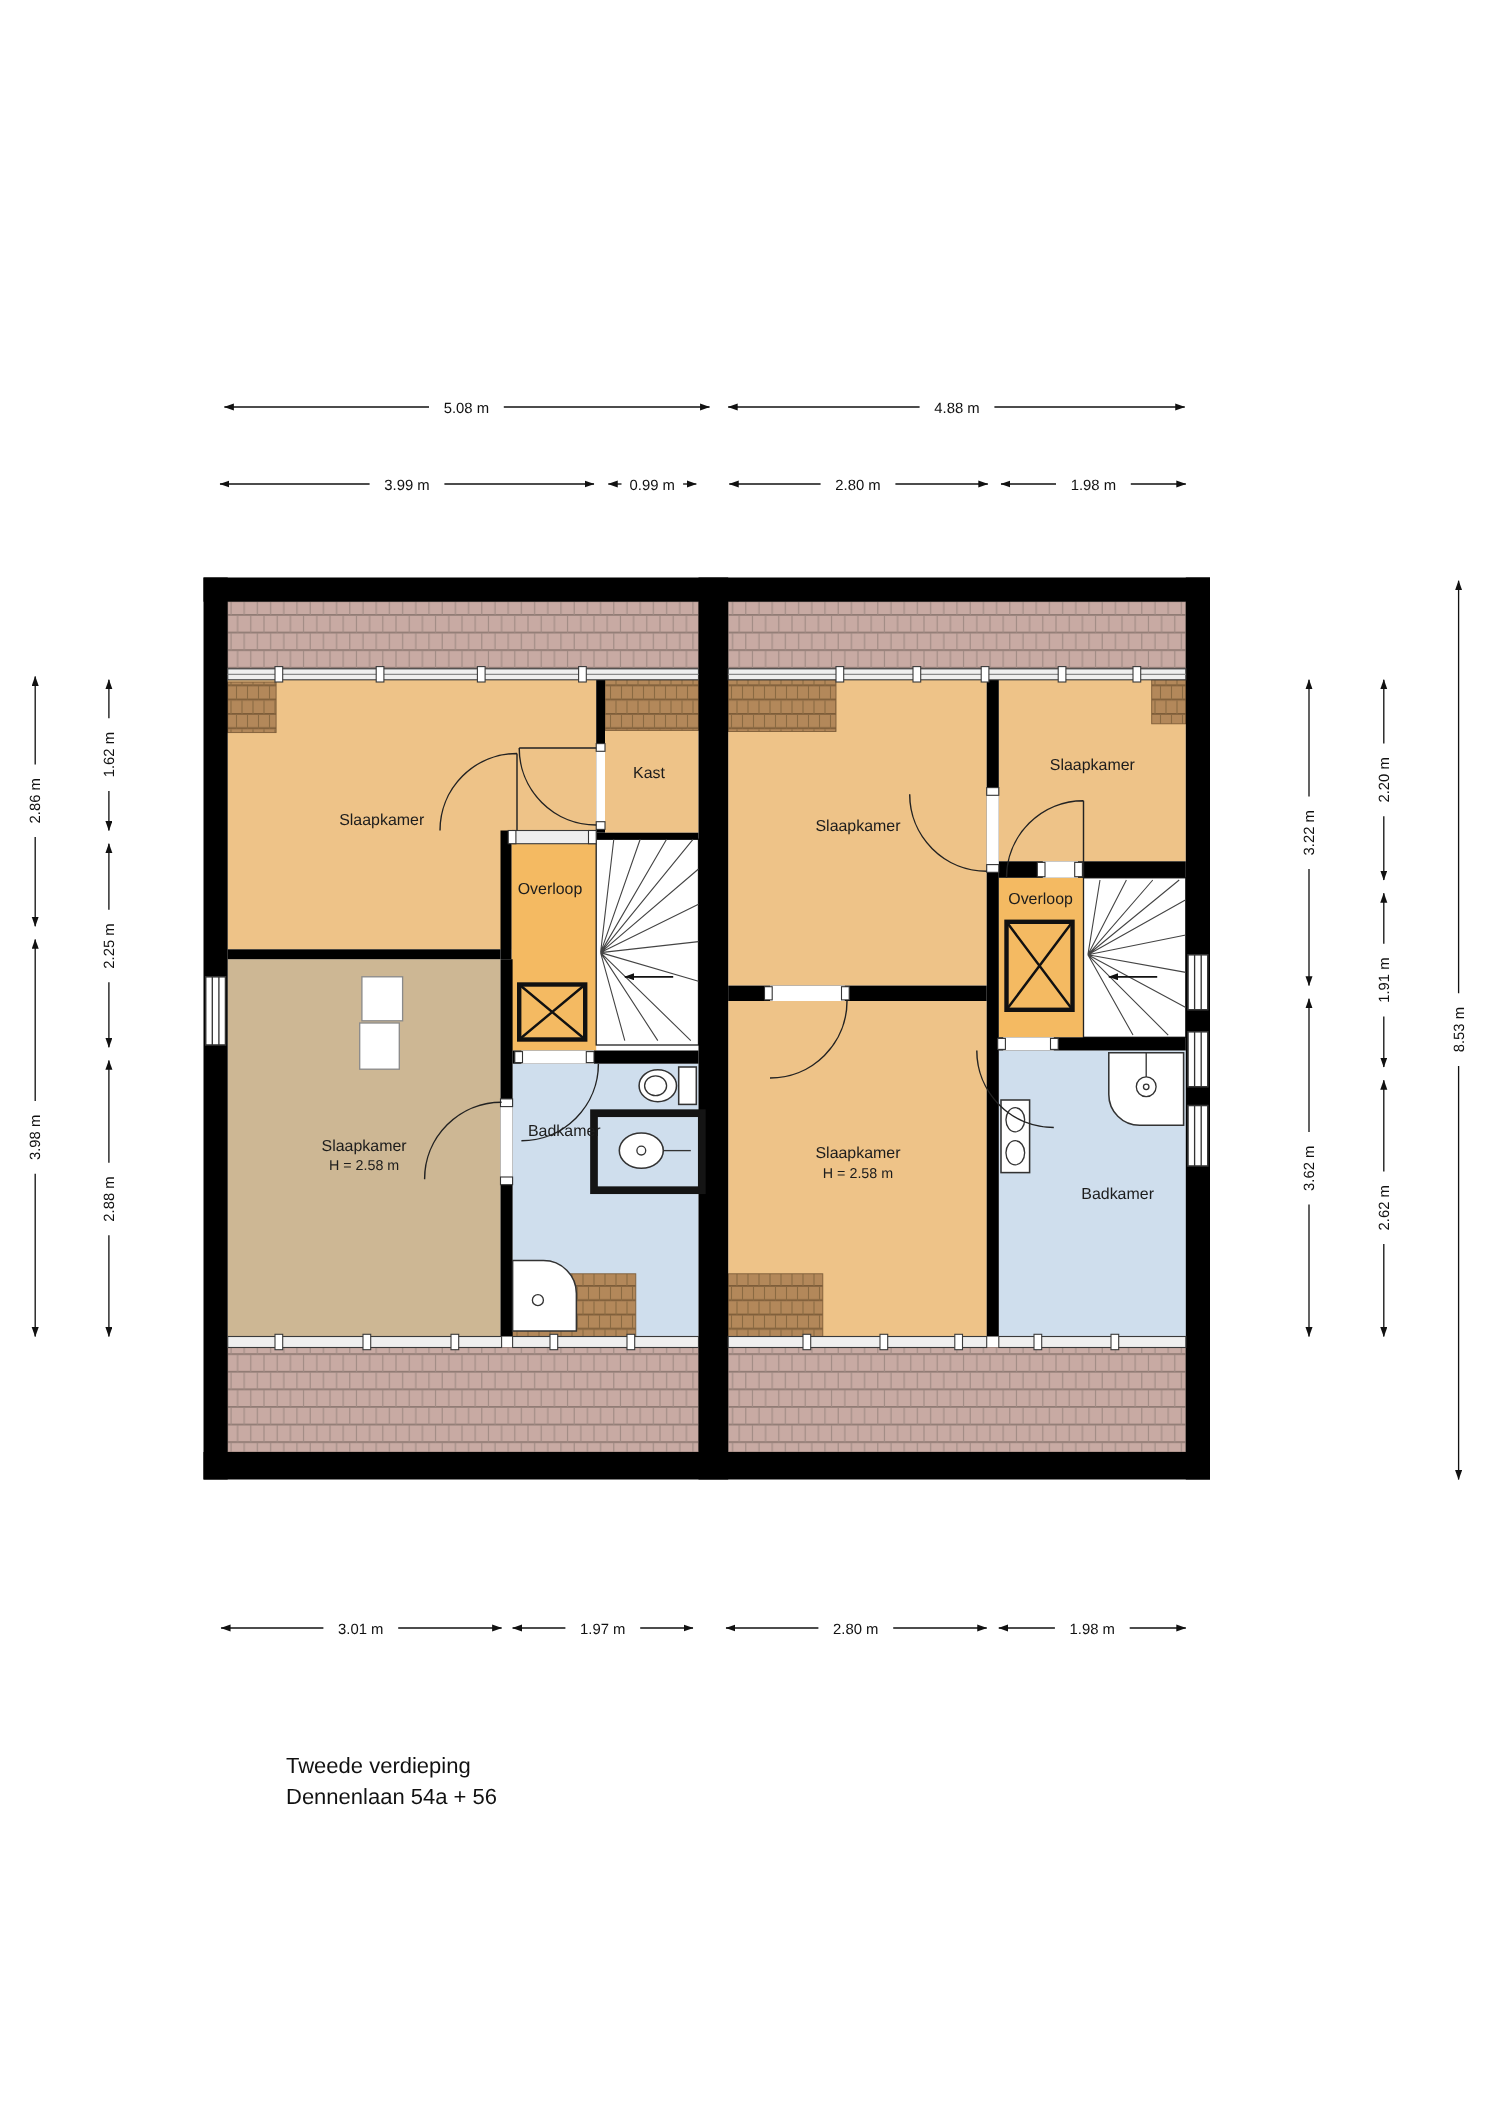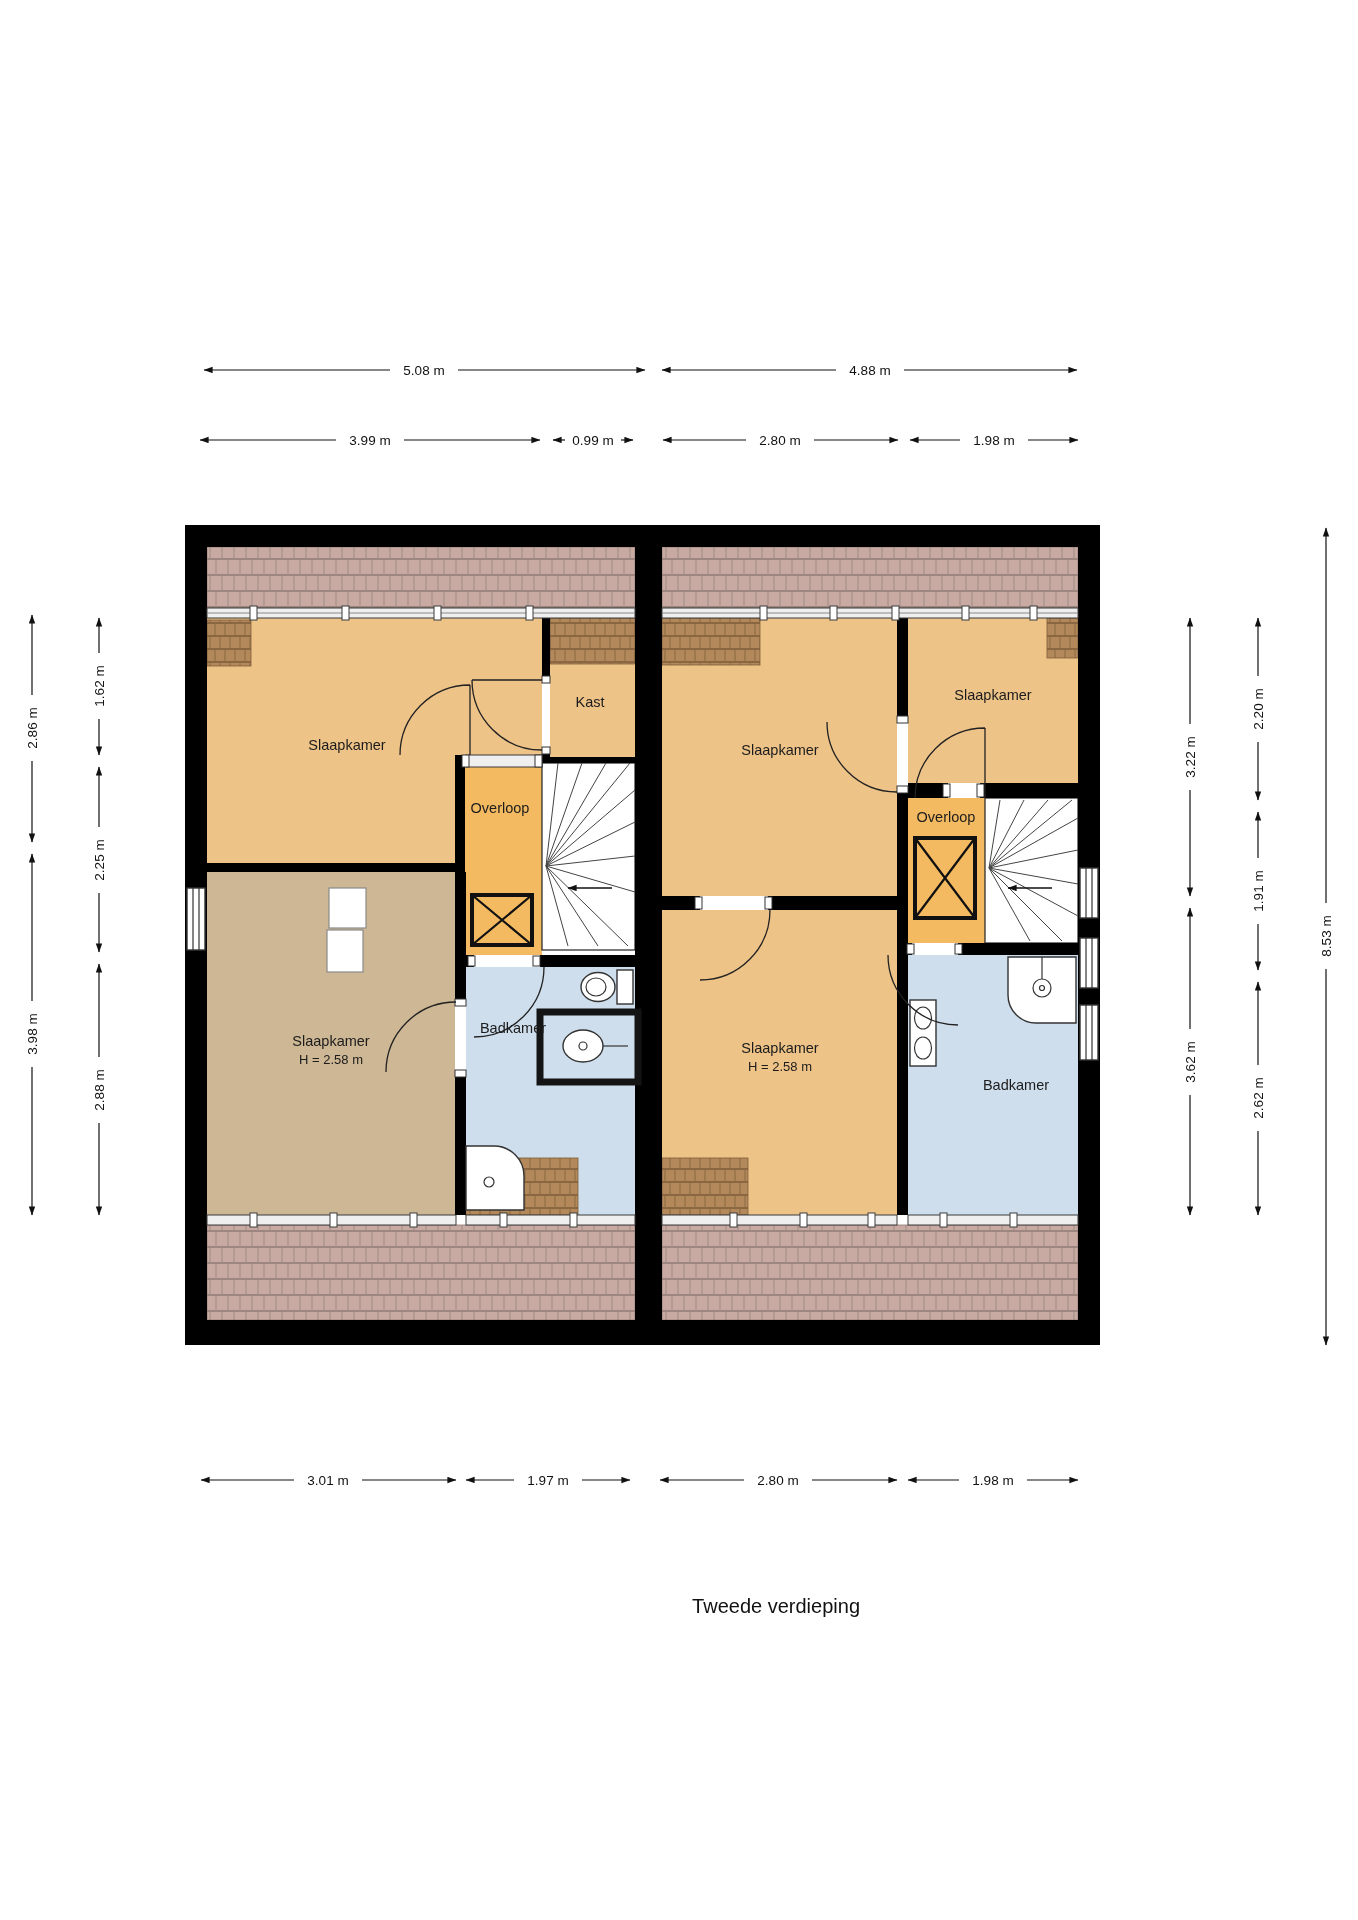--- a/index.html
+++ b/index.html
@@ -13,21 +13,21 @@
   .dim-line{stroke:#111;stroke-width:1.2;}
   .wall{fill:#000000;}
   .gap{fill:#ffffff;}
   .hinge{fill:#ffffff;stroke:#333;stroke-width:1;}
   .fixture{fill:#ffffff;stroke:#333;stroke-width:1.4;}
   .fixline{fill:none;stroke:#333;stroke-width:1.2;}
   .door{fill:none;stroke:#222;stroke-width:1.3;}
   .stair-ray{fill:none;stroke:#444;stroke-width:1;}
   .winband{fill:#efefef;stroke:#3a3a3a;stroke-width:1;}
   .mullion{fill:#ffffff;stroke:#3a3a3a;stroke-width:1;}
-  #title-block{position:absolute;left:260px;top:1593px;width:600px;text-align:right;
+  #title-block{position:absolute;left:260px;top:1593px;width:600px;text-align:left;
                font-size:20px;line-height:1.38;color:#111;}
 </style>
 </head>
 <body>
 
 <div id="canvas">
 <svg width="1358" height="1920" viewBox="0 0 1358 1920">
   <defs>
     <marker id="arr" markerWidth="10" markerHeight="8" refX="8.6" refY="3.2" orient="auto-start-reverse" markerUnits="userSpaceOnUse">
       <path d="M0,0 L9,3.2 L0,6.4 Z" fill="#111"></path>
@@ -351,14 +351,15 @@
     <g>
       <line class="dim-line" x1="1326" y1="528" x2="1326" y2="903" marker-start="url(#arr)"></line>
       <line class="dim-line" x1="1326" y1="969" x2="1326" y2="1345" marker-end="url(#arr)"></line>
       <text class="dim-text" transform="translate(1326,936) rotate(-90)" x="0" y="4.5">8.53 m</text>
     </g>
   </g>
 </svg>
 
 <div id="title-block">
   <div>Tweede verdieping</div>
+  <div>Dennenlaan 54a + 56</div>
 </div>
 </div>
 
 </body></html>

